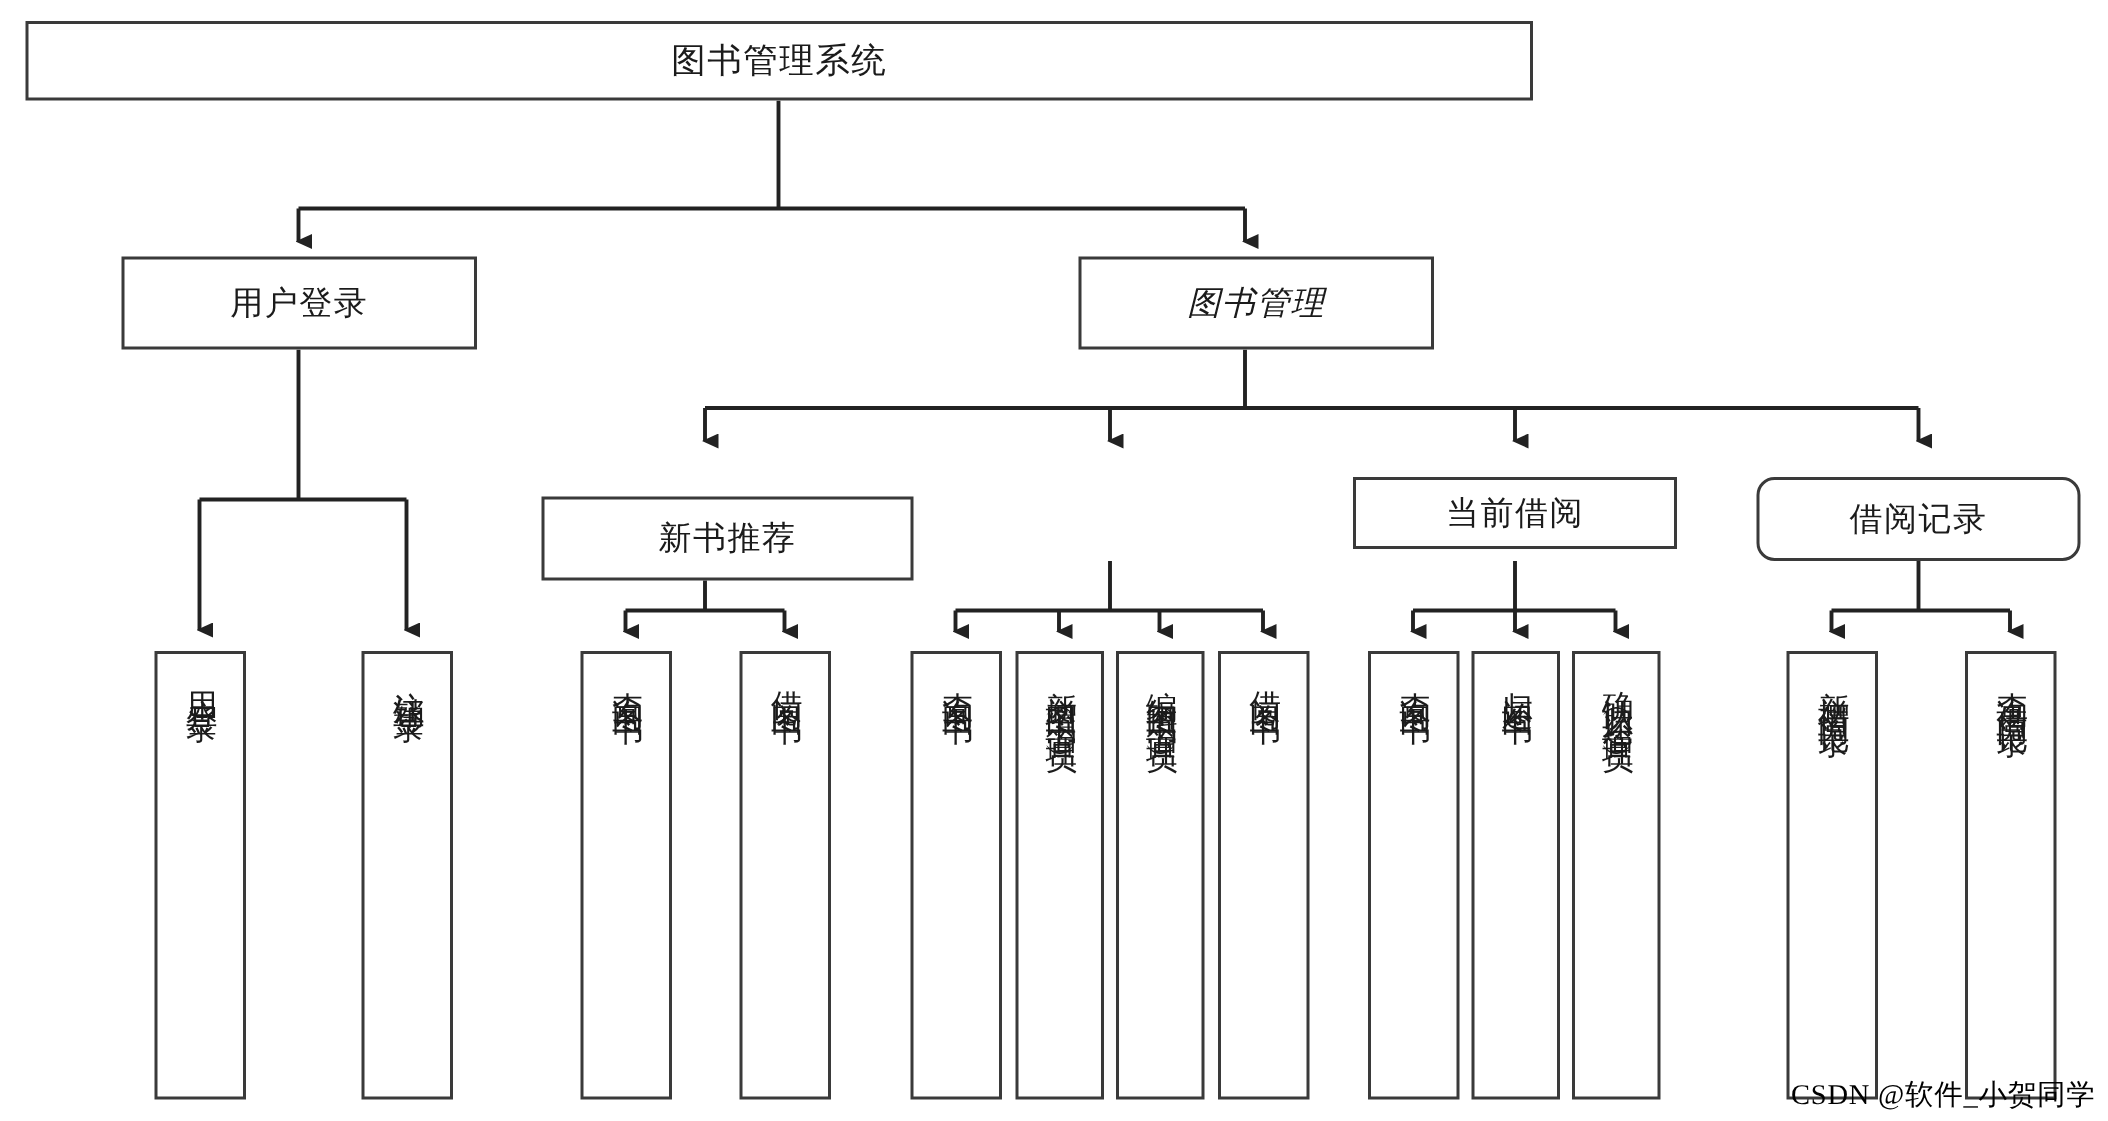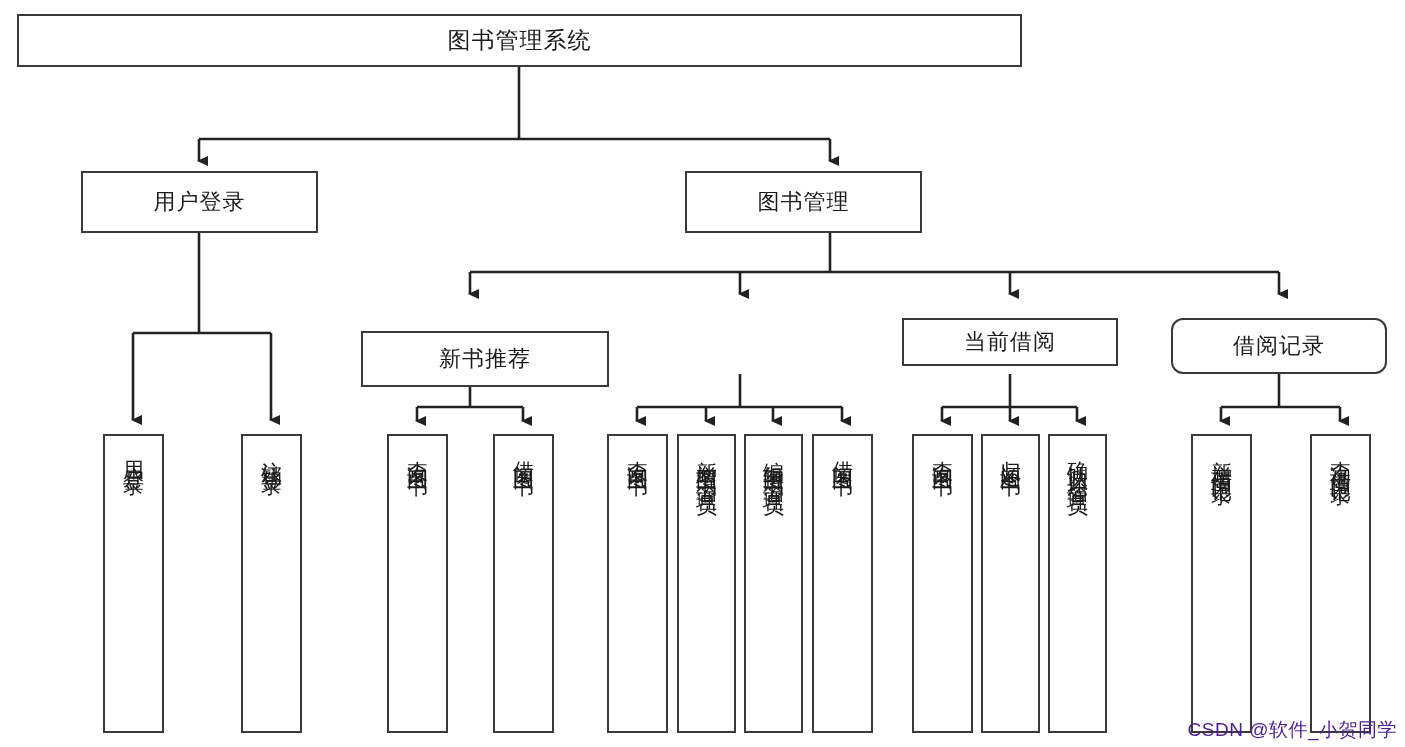--- a/index.html
+++ b/index.html
@@ -59,24 +59,25 @@
     letter-spacing: 5px;
     line-height: 1.05;
     white-space: nowrap;
     color: #1b1b1b;
   }
   .watermark {
     position: absolute;
     right: 8px;
     bottom: 4px;
     font-size: 19px;
-    color: #4c1d95;
+    color: #000000;
     letter-spacing: 0.5px;
     z-index: 3;
     white-space: nowrap;
+    font-family: Liberation Serif, serif;
   }
 </style>
 </head>
 <body>
 
 <div id="canvas">
 
   <svg id="edges" viewBox="0 0 1405 747" xmlns="http://www.w3.org/2000/svg">
     <defs>
       <marker id="arrow" markerWidth="11" markerHeight="11" refX="5" refY="9" orient="auto" markerUnits="userSpaceOnUse">
@@ -130,21 +131,21 @@
   </svg>
 
   <div class="node h root" style="left:17px; top:14px; width:1005px; height:53px;">
     <span>图书管理系统</span>
   </div>
 
   <div class="node h" style="left:81px; top:171px; width:237px; height:62px;">
     <span>用户登录</span>
   </div>
 
-  <div class="node h" style="left:685px; top:171px; width:237px; height:62px;">
+  <div class="node h" style="left:719px; top:171px; width:237px; height:62px;font-style:italic;">
     <span>图书管理</span>
   </div>
 
   <div class="node h" style="left:361px; top:331px; width:248px; height:56px;">
     <span>新书推荐</span>
   </div>
 
 
   <div class="node h" style="left:902px; top:318px; width:216px; height:48px;">
     <span>当前借阅</span>

